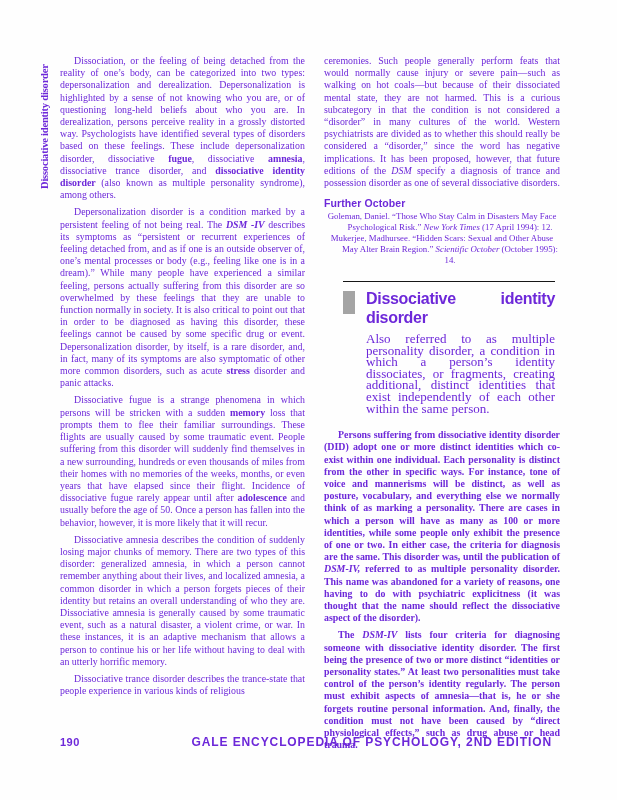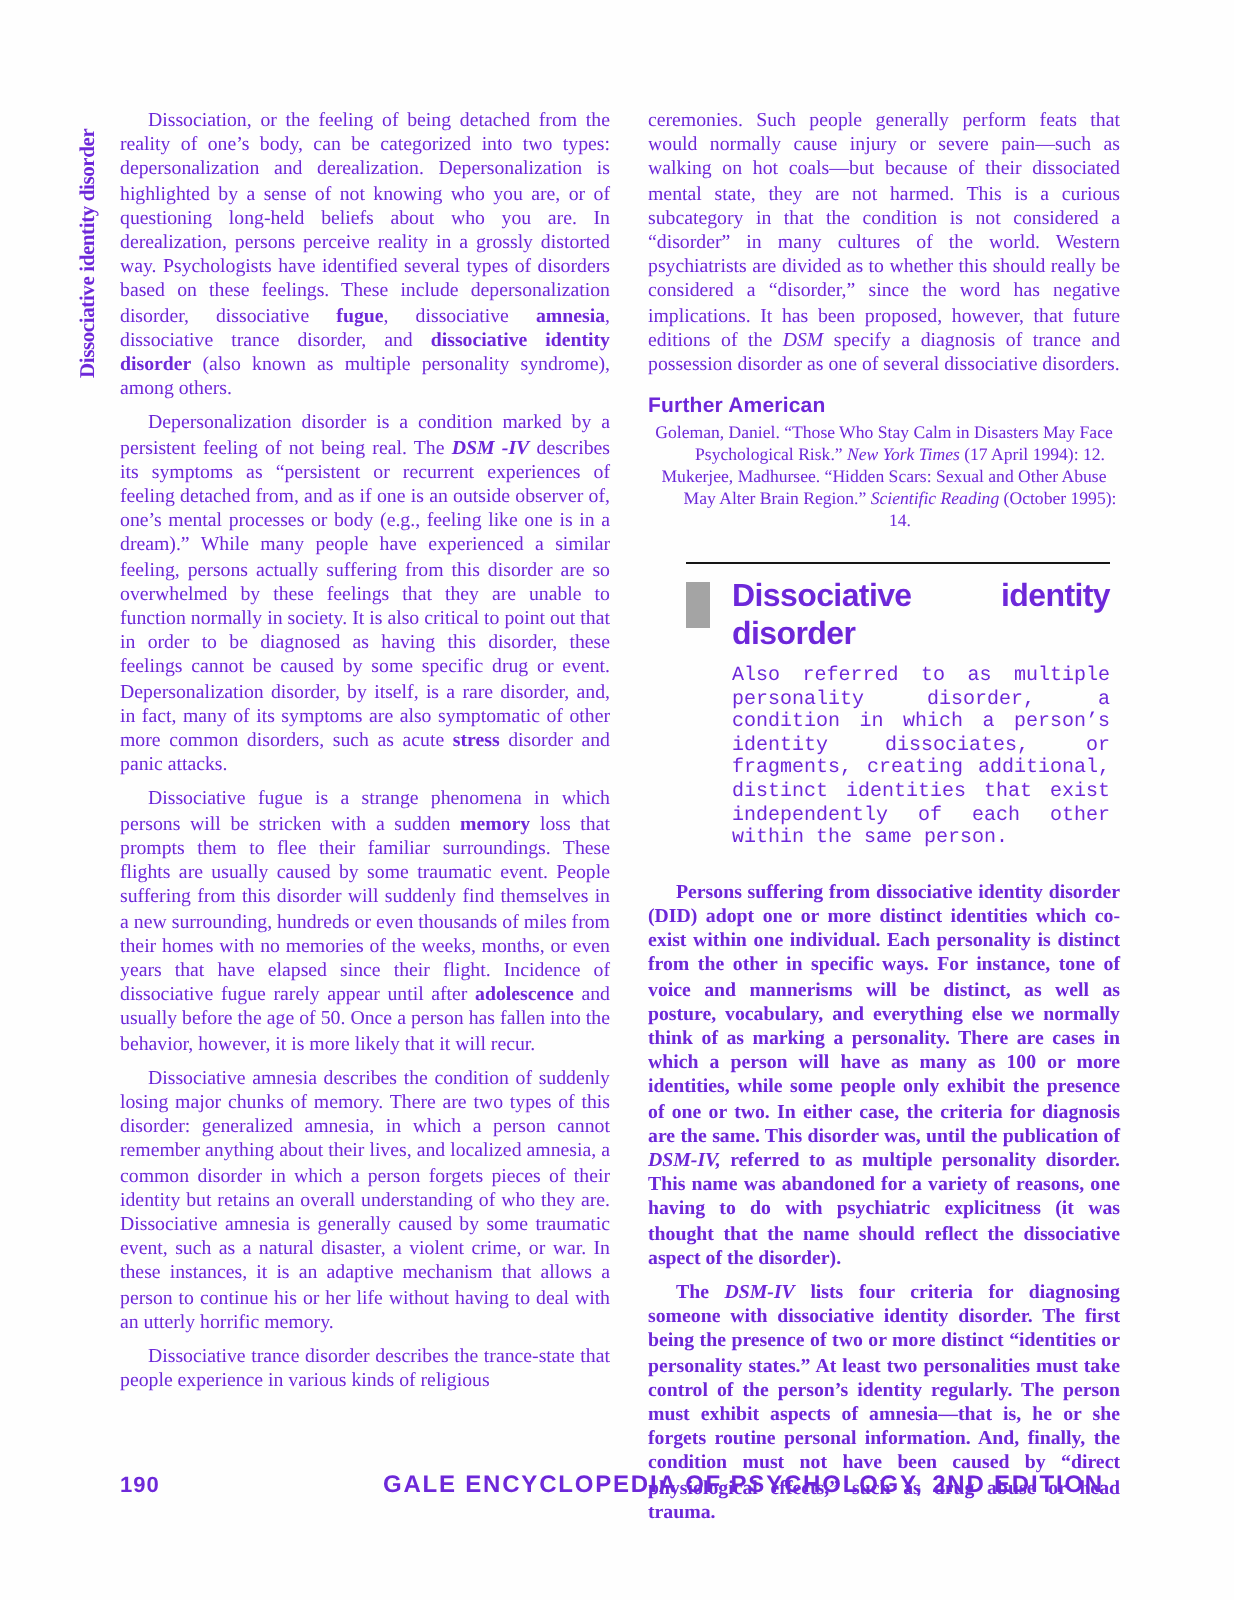--- a/index.html
+++ b/index.html
@@ -17,21 +17,21 @@
   .fr-heading{font-family:"Liberation Sans",sans-serif;font-size:10.5px;font-weight:bold;
         margin:0 0 2px 0;text-align:left;letter-spacing:0.1px;}
   .citation{font-size:8.8px;line-height:10.9px;text-align:center;margin:0;
         padding-left:16px;text-indent:-16px;}
   .def-box{margin:15px 0 0 19px;width:212px;}
   .box-rule{border:none;border-top:1.3px solid #161616;margin:0 0 7px 0;}
   .box-head{display:flex;align-items:flex-start;}
   .box-bar{width:12px;height:23px;background:#a4a4a4;flex:none;margin-top:2px;}
   .box-title{font-family:"Liberation Sans",sans-serif;font-size:16px;font-weight:bold;
         margin:0 0 0 11px;letter-spacing:-0.3px;line-height:19px;}
-  .box-def{font-family:Liberation Mono, monospace;font-size:10px;line-height:11.6px;
+  .box-def{font-family:Liberation Serif, serif;font-size:13px;line-height:11.6px;
         text-align:justify;margin:6px 0 0 23px;}
   .after-box{margin-top:15px;font-weight:bold;}
   .footer{position:absolute;left:60px;width:492px;top:735px;display:flex;
         justify-content:space-between;align-items:baseline;
         font-family:"Liberation Sans",sans-serif;font-weight:bold;}
   .page-num{font-size:11px;letter-spacing:0.5px;}
   .edition{font-size:12px;letter-spacing:0.9px;}
 </style>
 </head>
 <body>
@@ -48,24 +48,24 @@
       <p class="body-par">Dissociative trance disorder describes the trance-state that people experience in various kinds of religious</p>
     </div>
 
   <div class="col col-right">
 
     <div>
         <p class="body-par cont">ceremonies. Such people generally perform feats that would normally cause injury or severe pain—such as walking on hot coals—but because of their dissociated mental state, they are not harmed. This is a curious subcategory in that the condition is not considered a “disorder” in many cultures of the world. Western psychiatrists are divided as to whether this should really be considered a “disorder,” since the word has negative implications. It has been proposed, however, that future editions of the <i>DSM</i> specify a diagnosis of trance and possession disorder as one of several dissociative disorders.</p>
       </div>
 
     <div class="further-reading">
-      <h3 class="fr-heading">Further American</h3>
+      <h3 class="fr-heading">Further October</h3>
       <div>
           <p class="citation">Goleman, Daniel. “Those Who Stay Calm in Disasters May Face Psychological Risk.” <i>New York Times</i> (17 April 1994): 12.</p>
-          <p class="citation">Mukerjee, Madhursee. “Hidden Scars: Sexual and Other Abuse May Alter Brain Region.” <i>Scientific Reading</i> (October 1995): 14.</p>
+          <p class="citation">Mukerjee, Madhursee. “Hidden Scars: Sexual and Other Abuse May Alter Brain Region.” <i>Scientific October</i> (October 1995): 14.</p>
         </div>
     </div>
 
     <div class="def-box">
       <hr class="box-rule">
       <div class="box-head">
         <span class="box-bar"></span>
         <h2 class="box-title">Dissociative identity disorder</h2>
       </div>
       <p class="box-def">Also referred to as multiple personality disorder, a condition in which a person’s identity dissociates, or fragments, creating additional, distinct identities that exist independently of each other within the same person.</p>

